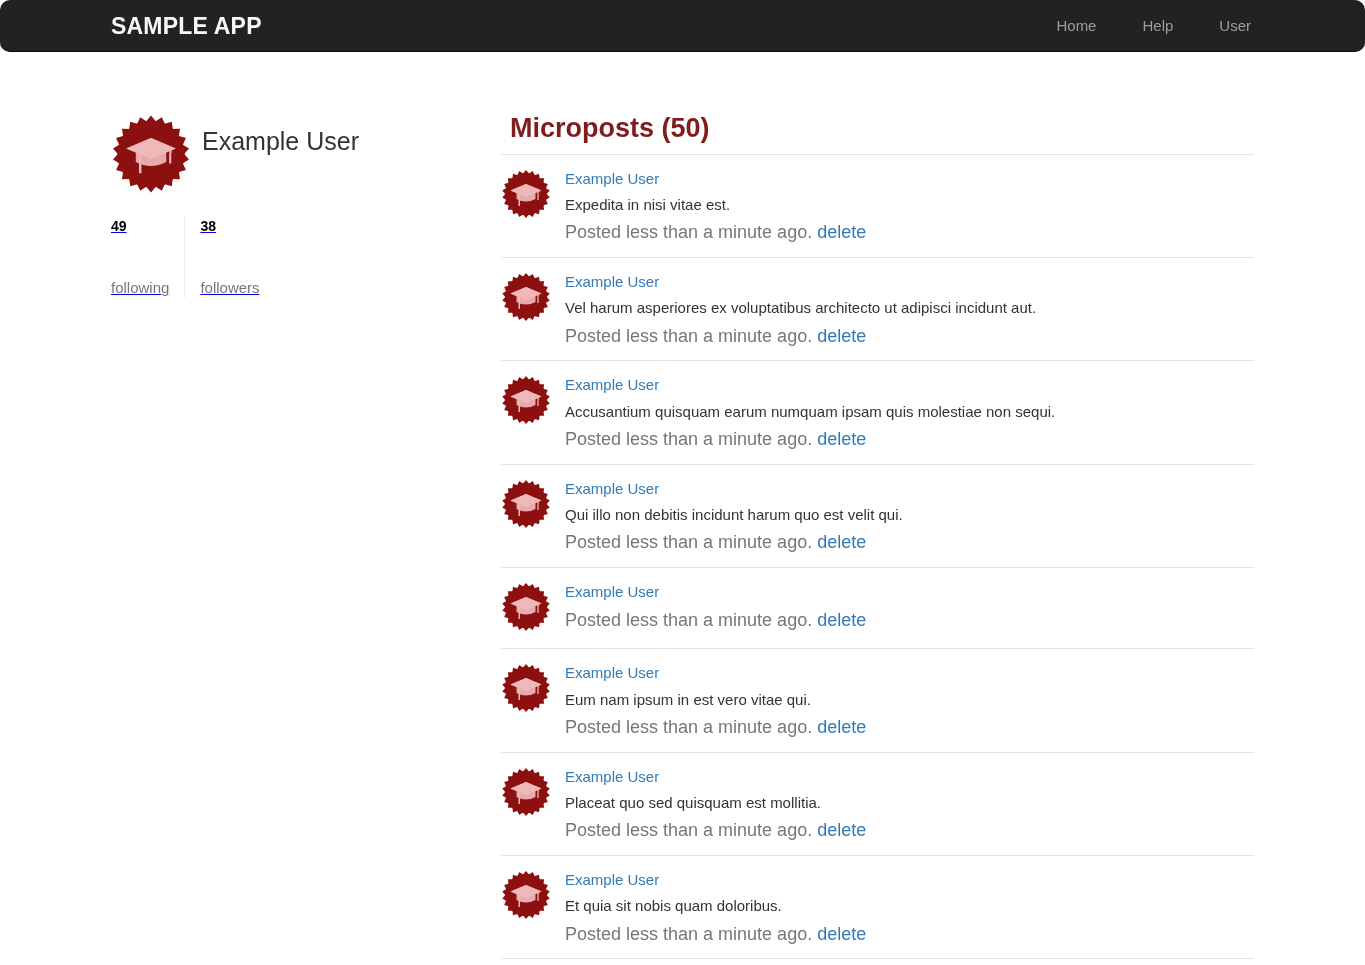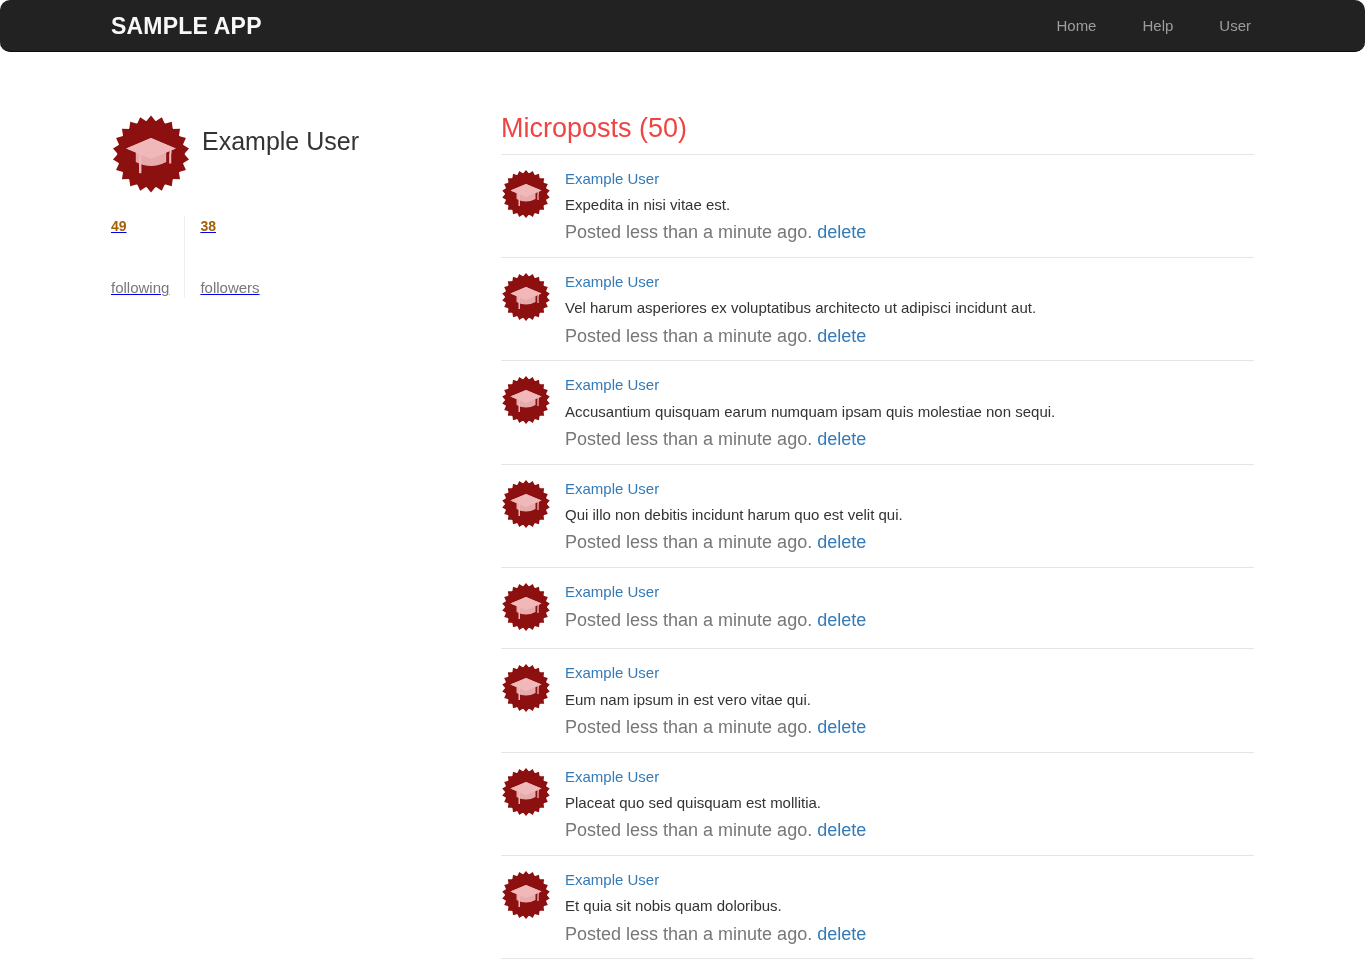--- a/index.html
+++ b/index.html
@@ -98,43 +98,43 @@
   .stat {
     padding: 0 15px;
     border-left: 1px solid #eeeeee;
     text-align: left;
   }
   .stat:first-child { border-left: 0; padding-left: 0; }
   .stat-num {
     display: block;
     font-size: 14px;
     font-weight: bold;
-    color: #a16207;
+    color: #000000;
     line-height: 1.45;
   }
   .stat-label {
     display: block;
     font-size: 15px;
     color: #777777;
     line-height: 1.4;
     margin-top: 41px;
   }
 
   
   .microposts-col {
     position: absolute;
     left: 501px;
     top: 62px;
     width: 753px;
   }
   .microposts-title {
     font-size: 27px;
-    font-weight: normal;
-    color: #ef4444;
-    margin: 0 0 10px 0;
+    font-weight: bold;
+    color: #7f1d1d;
+    margin: 0 0 10px 9px;
     line-height: 1.1;
   }
   .post-list { list-style: none; margin: 0; padding: 0; }
   .post {
     display: flex;
     border-top: 1px solid #e5e5e5;
     padding: 11px 0 10px 0;
     min-height: 81px;
   }
   .post:first-child { border-top: 1px solid #e5e5e5; }

